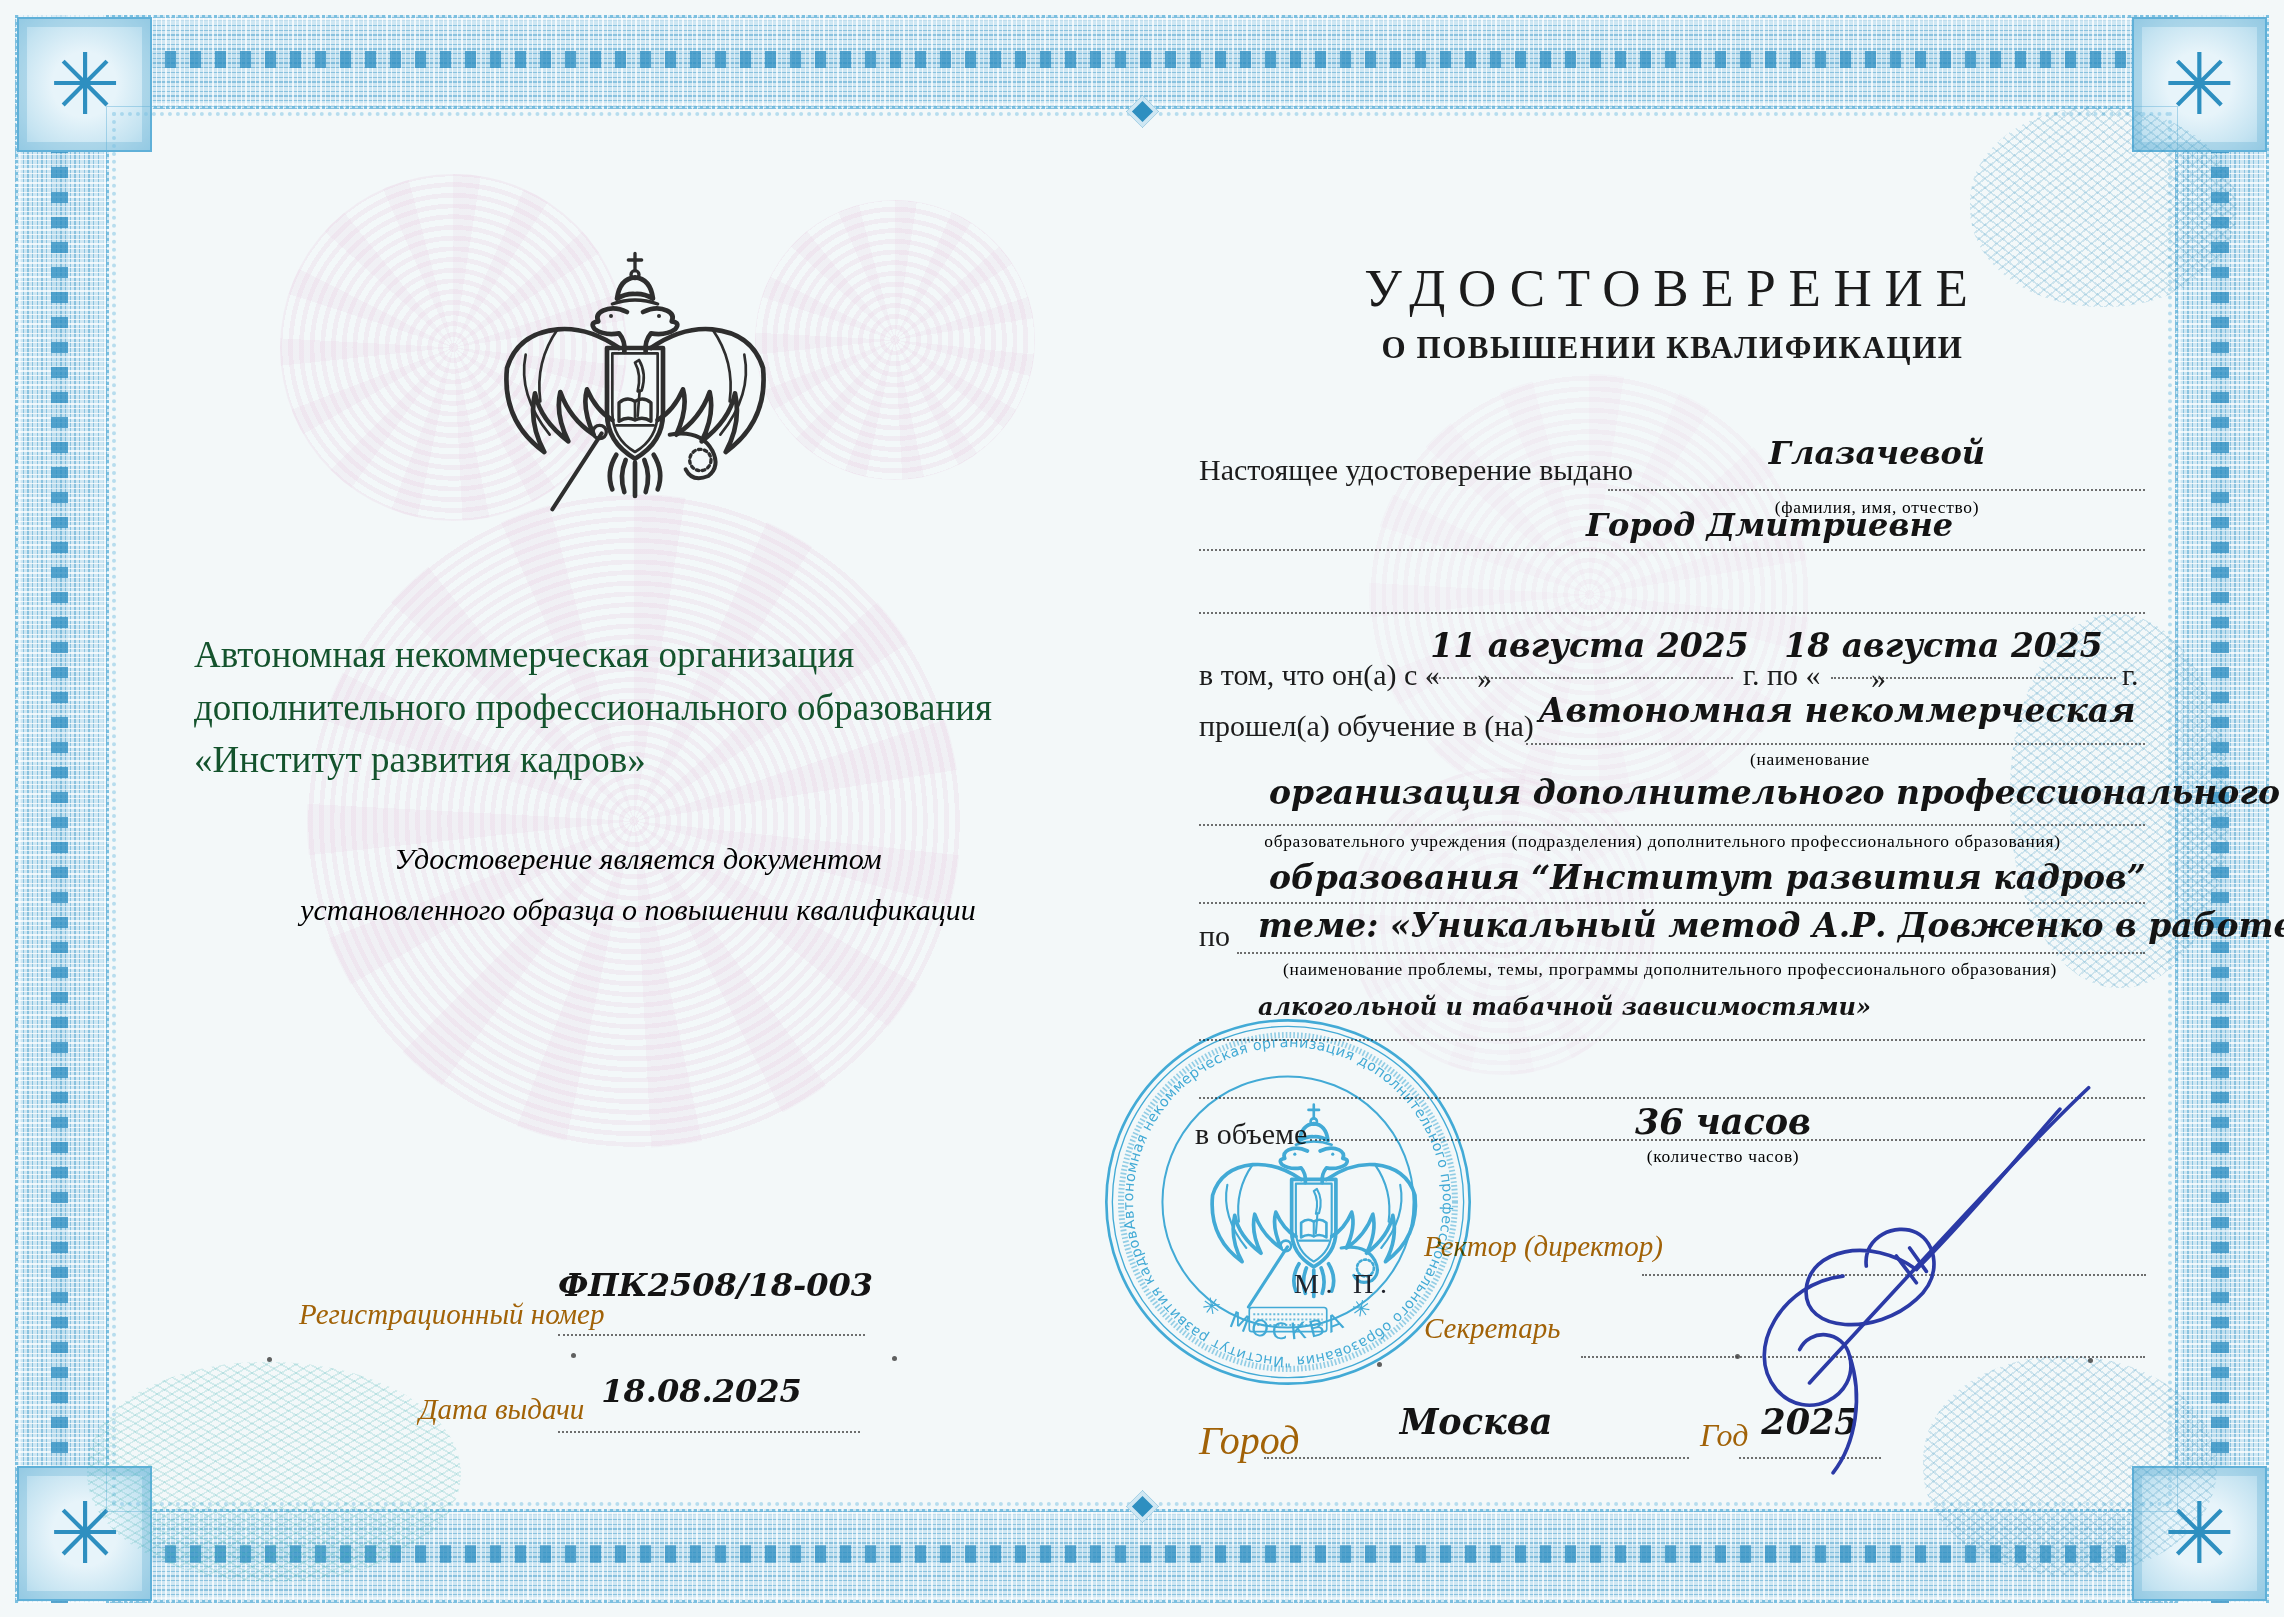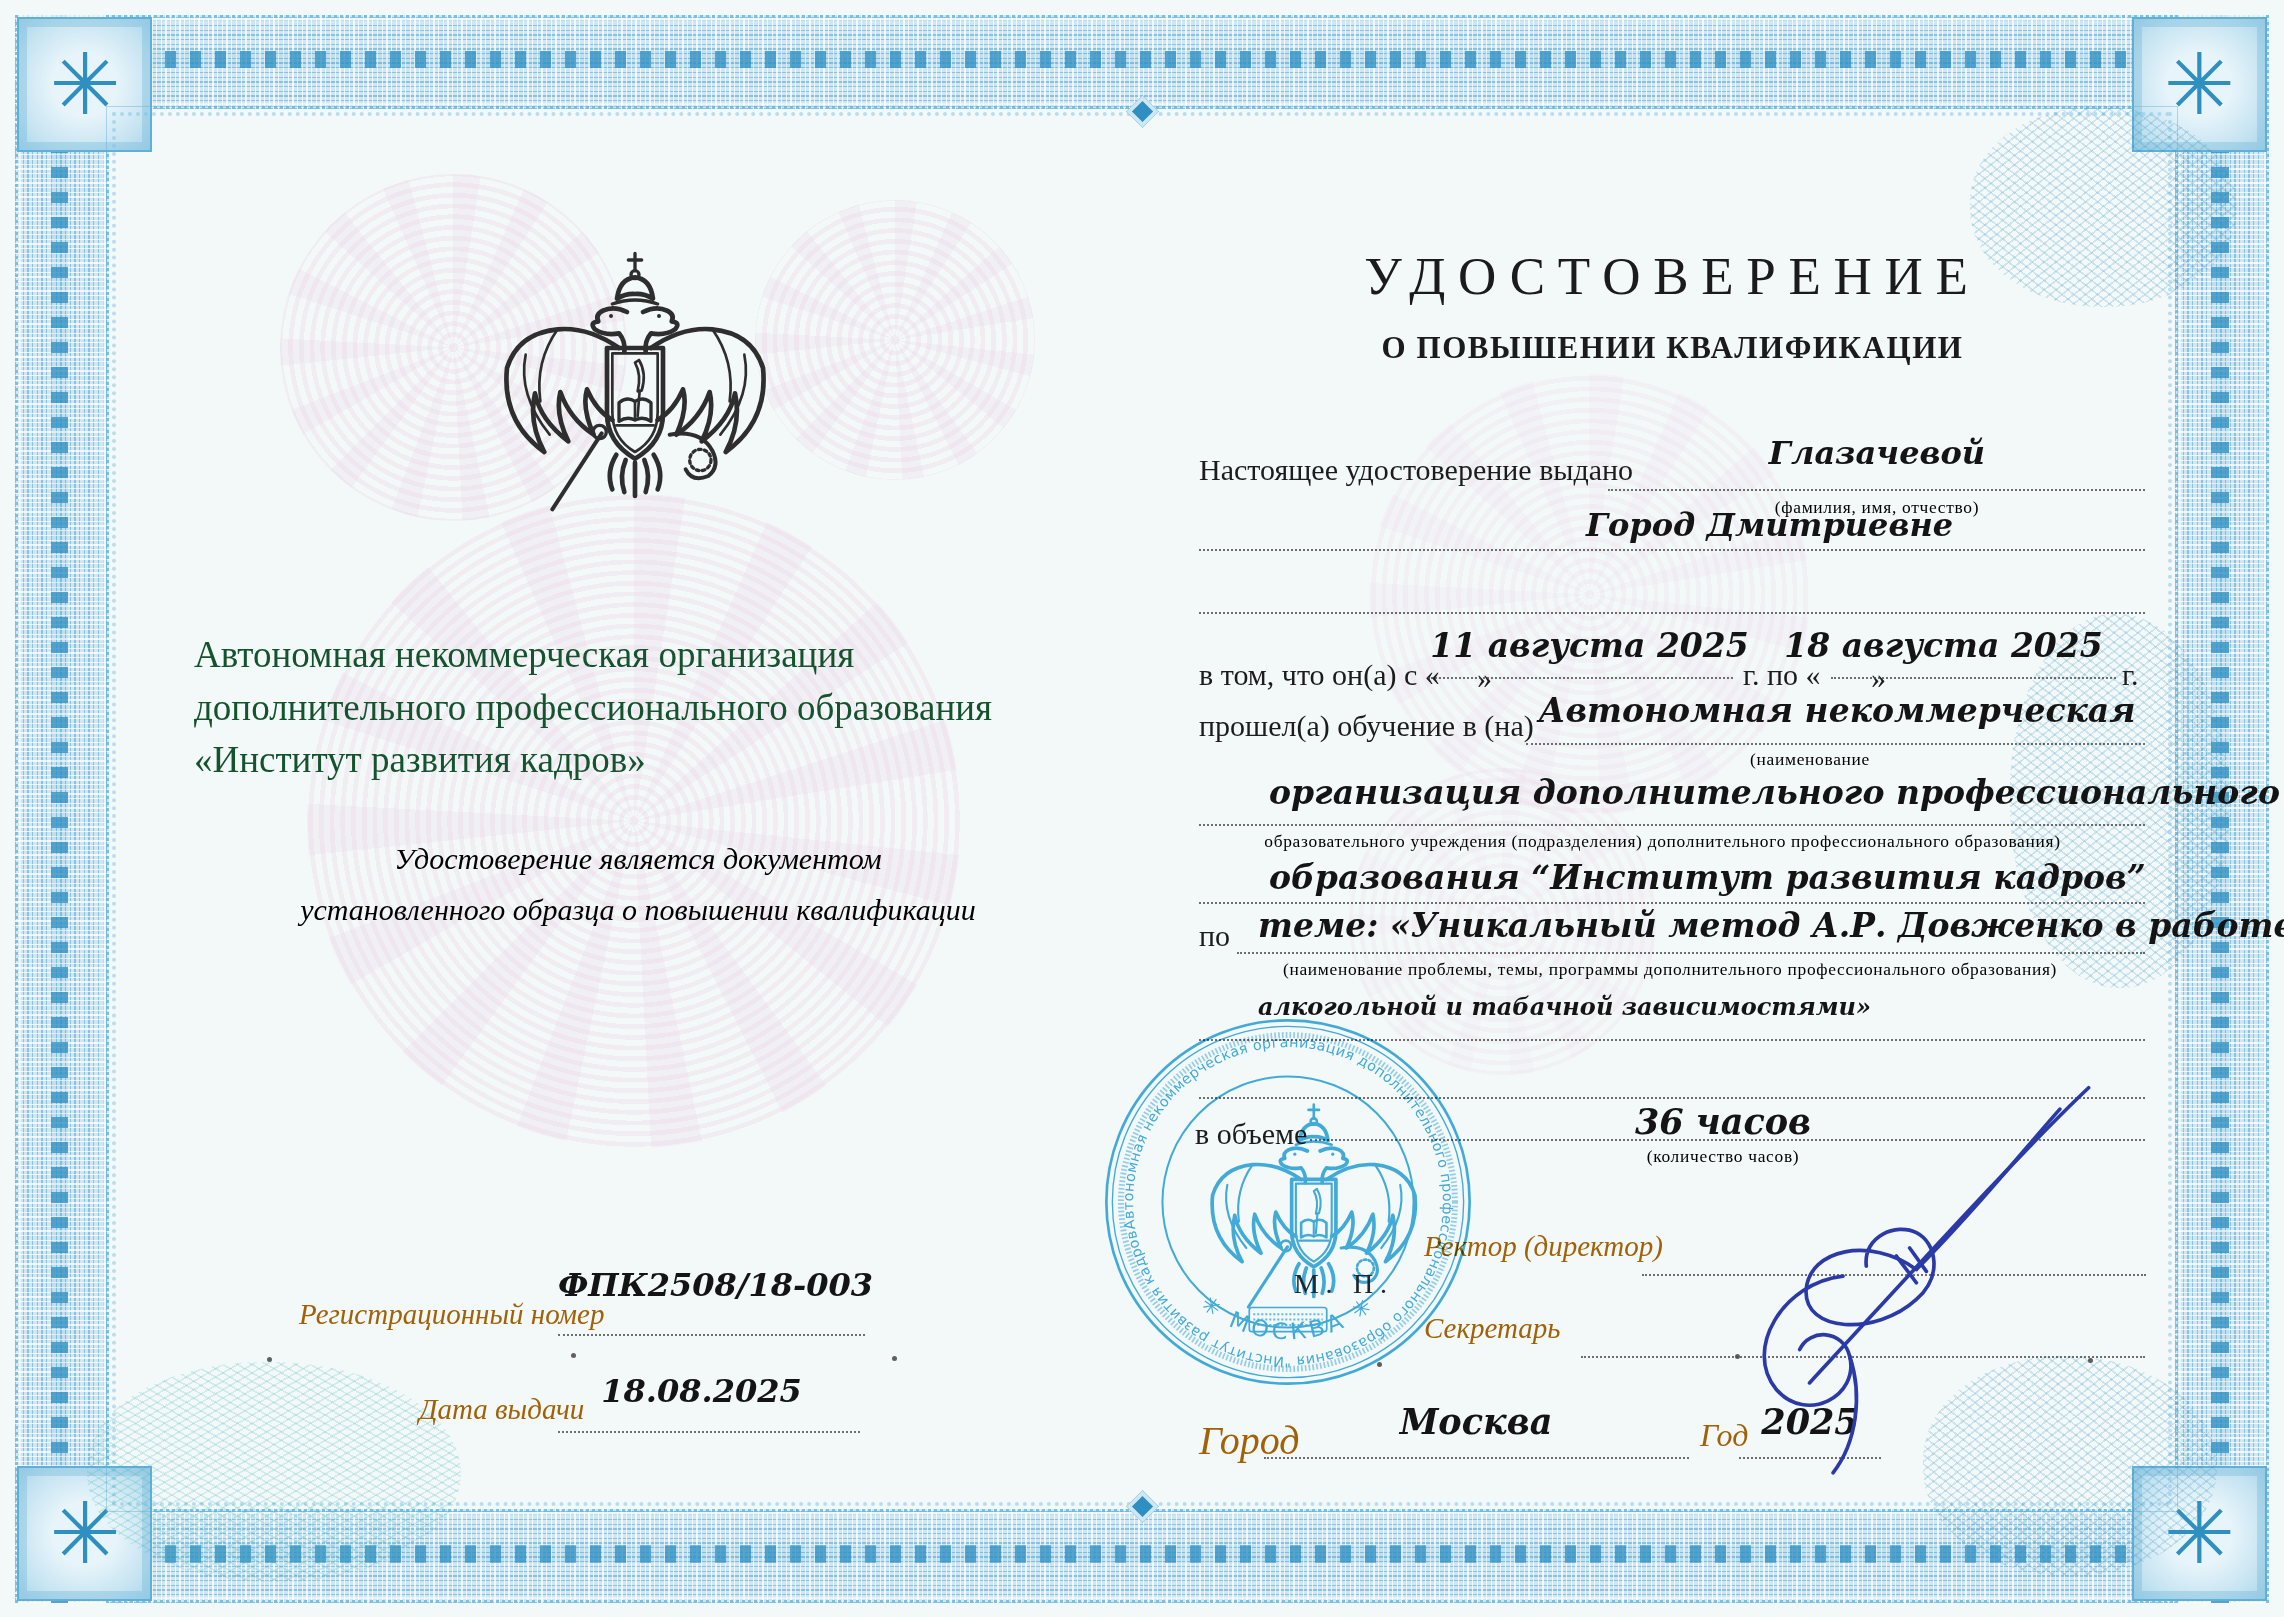--- a/index.html
+++ b/index.html
@@ -44,21 +44,21 @@
   .net.teal{background:
          repeating-linear-gradient(30deg, rgba(64,178,178,.18) 0 1.7px, transparent 1.7px 7.3px),
          repeating-linear-gradient(-30deg, rgba(64,178,178,.18) 0 1.7px, transparent 1.7px 7.3px);}
   
   .lbl{font-size:30px;color:#1c1c1c;white-space:nowrap;}
   .ital{font-style:italic;font-size:29px;color:#a16207;white-space:nowrap;}
   .hand{font-family:"DejaVu Serif",serif;font-style:italic;font-weight:bold;font-size:32px;
         color:#141414;text-align:center;white-space:nowrap;}
   .hint{font-size:17.4px;letter-spacing:0.7px;color:#000000;text-align:center;white-space:nowrap;}
   .dl{border-bottom:2px dotted rgba(70,70,70,.78);height:0;}
-  .title{font-size:53px;letter-spacing:.24em;text-align:center;color:#1b1b1b;white-space:nowrap;}
+  .title{font-size:53px;letter-spacing:.24em;text-align:center;color:#1b1b1b;white-space:nowrap;margin-top:12px;}
   .subtitle{font-size:31px;font-weight:bold;letter-spacing:.05em;text-align:center;color:#1b1b1b;white-space:nowrap;}
   .orgblock{font-weight:normal;font-size:37px;line-height:1.42;color:#14532d;}
   .noteblock{text-align:center;font-style:italic;font-size:30px;line-height:1.7;color:#000000;}
   .dot{position:absolute;width:5.3px;height:5.3px;border-radius:50%;background:#3a3a3a;opacity:.8;}
   .mp{font-size:28px;letter-spacing:6.7px;color:#20242c;z-index:6;}
   .stamp{z-index:5;opacity:.88;mix-blend-mode:multiply;}
   .sig{z-index:7;}
   .content{z-index:3;}
 </style>
 </head>

